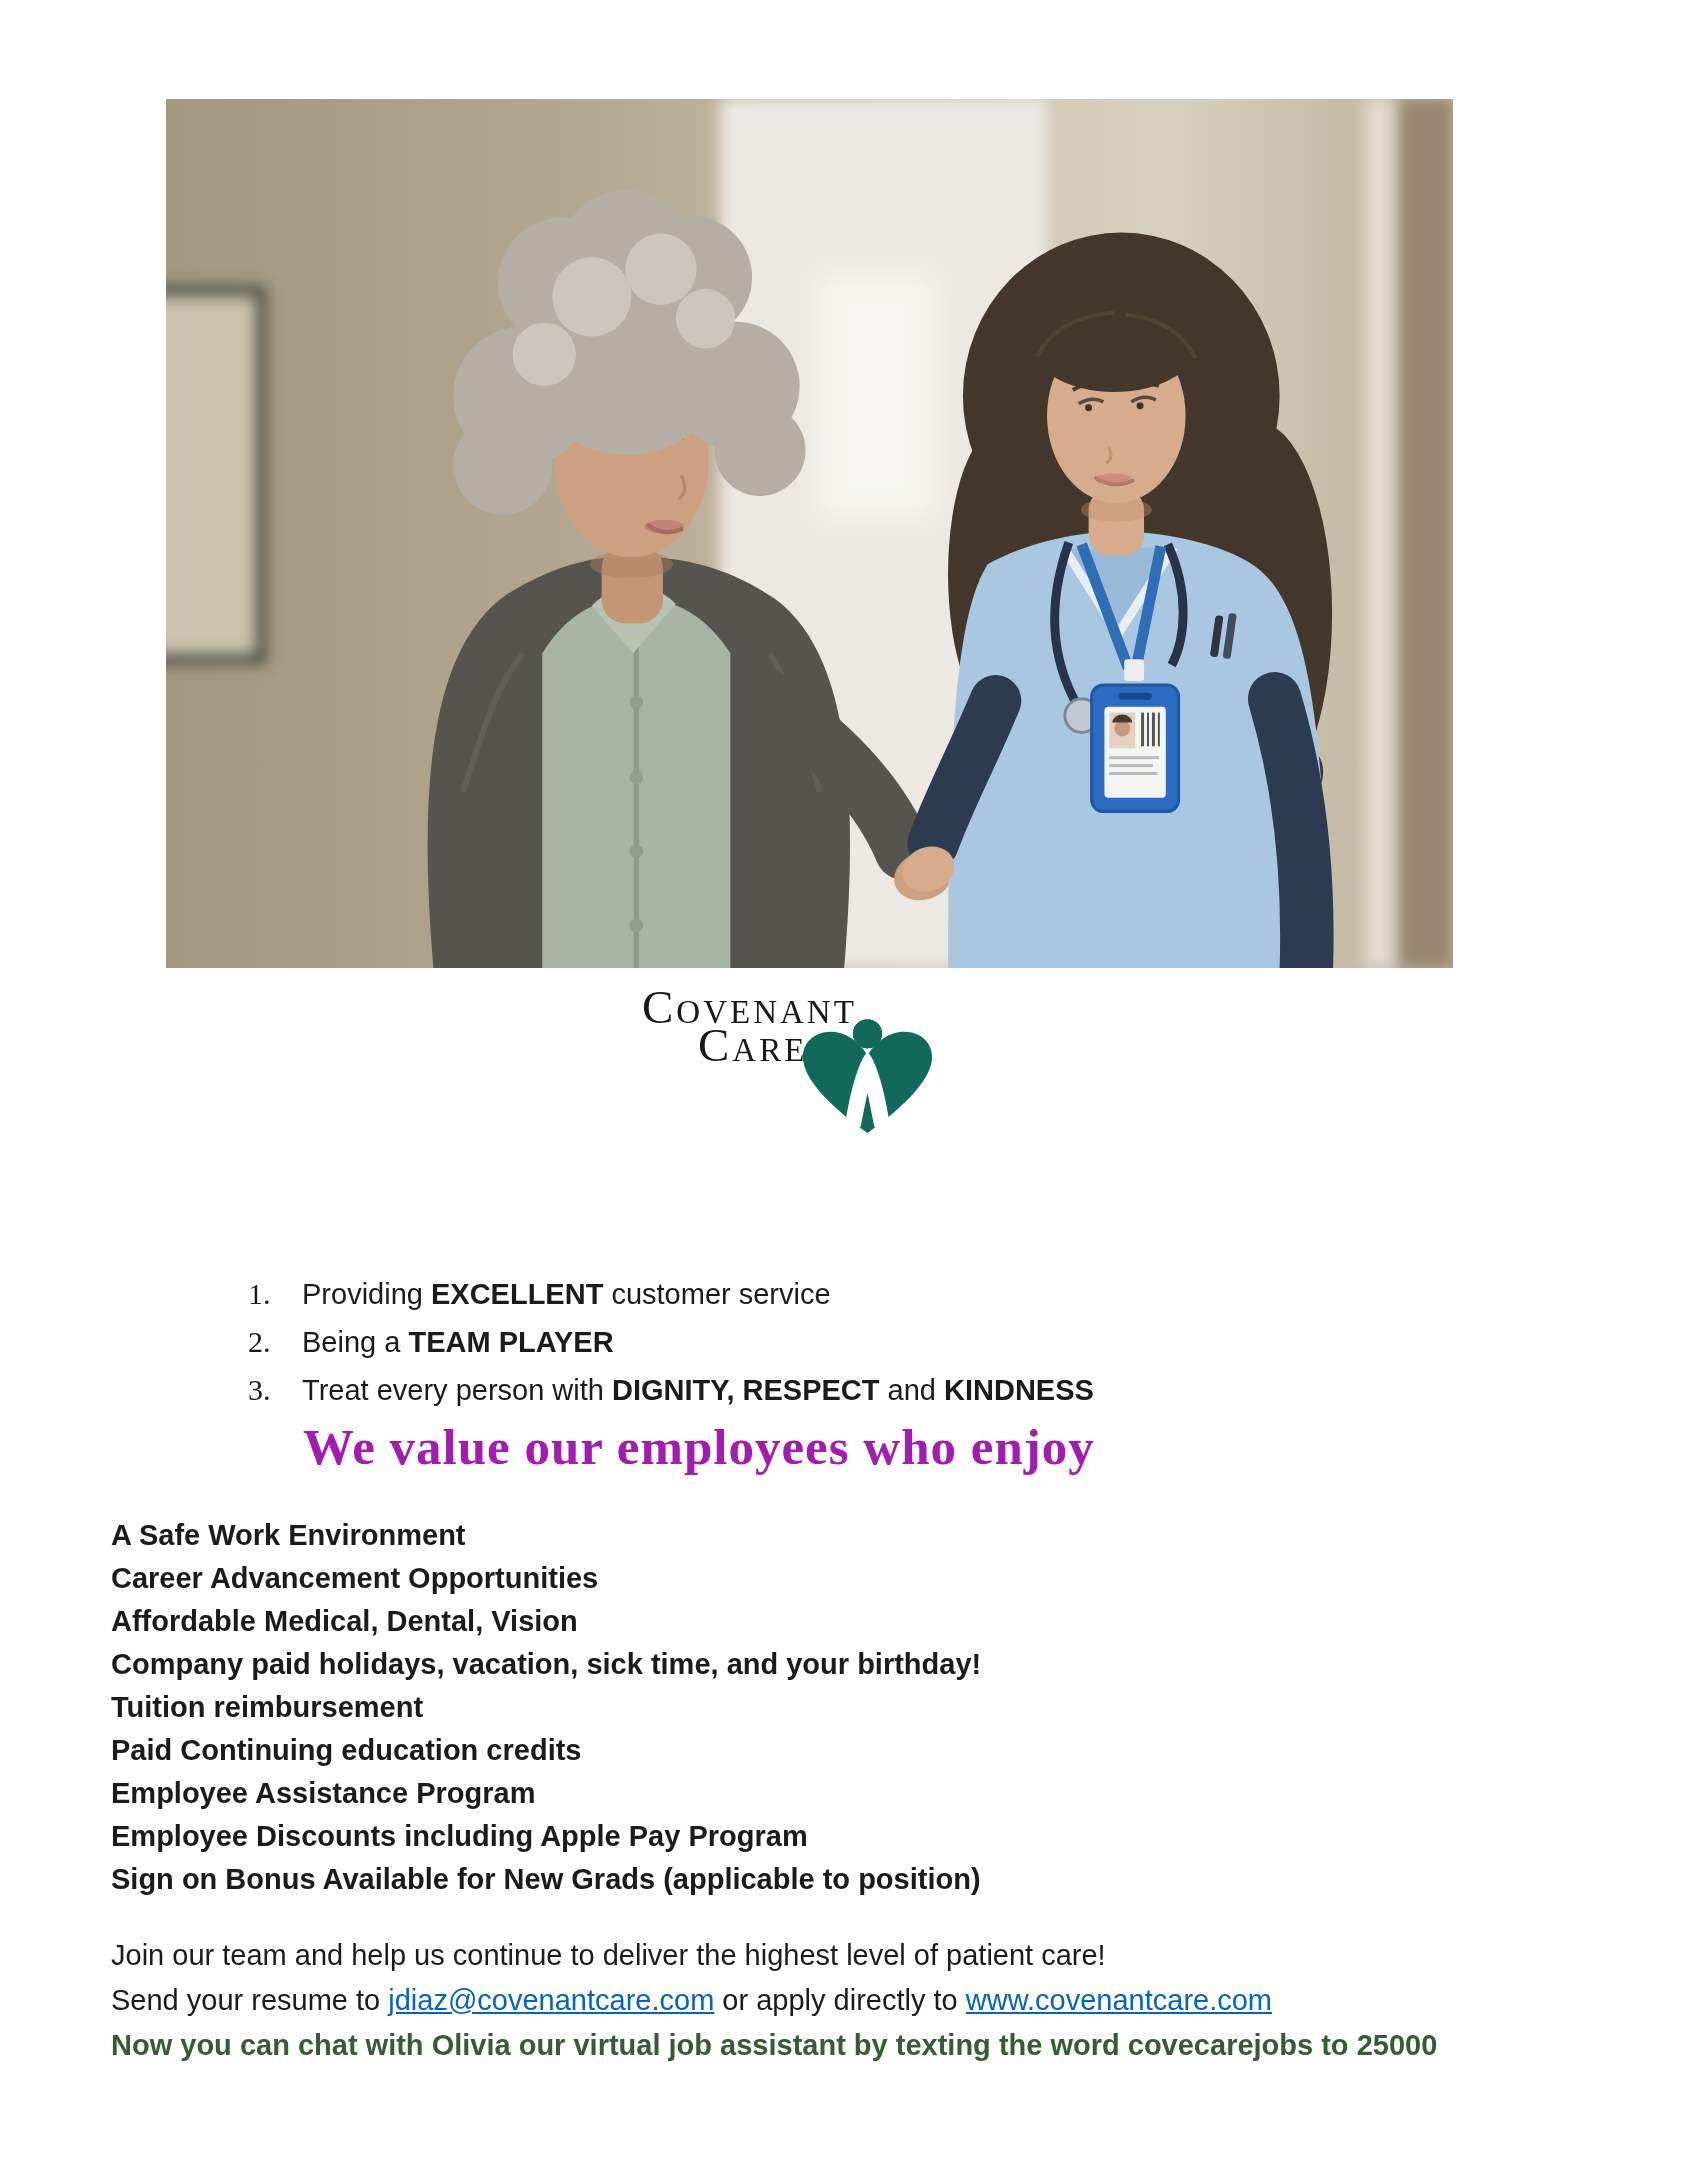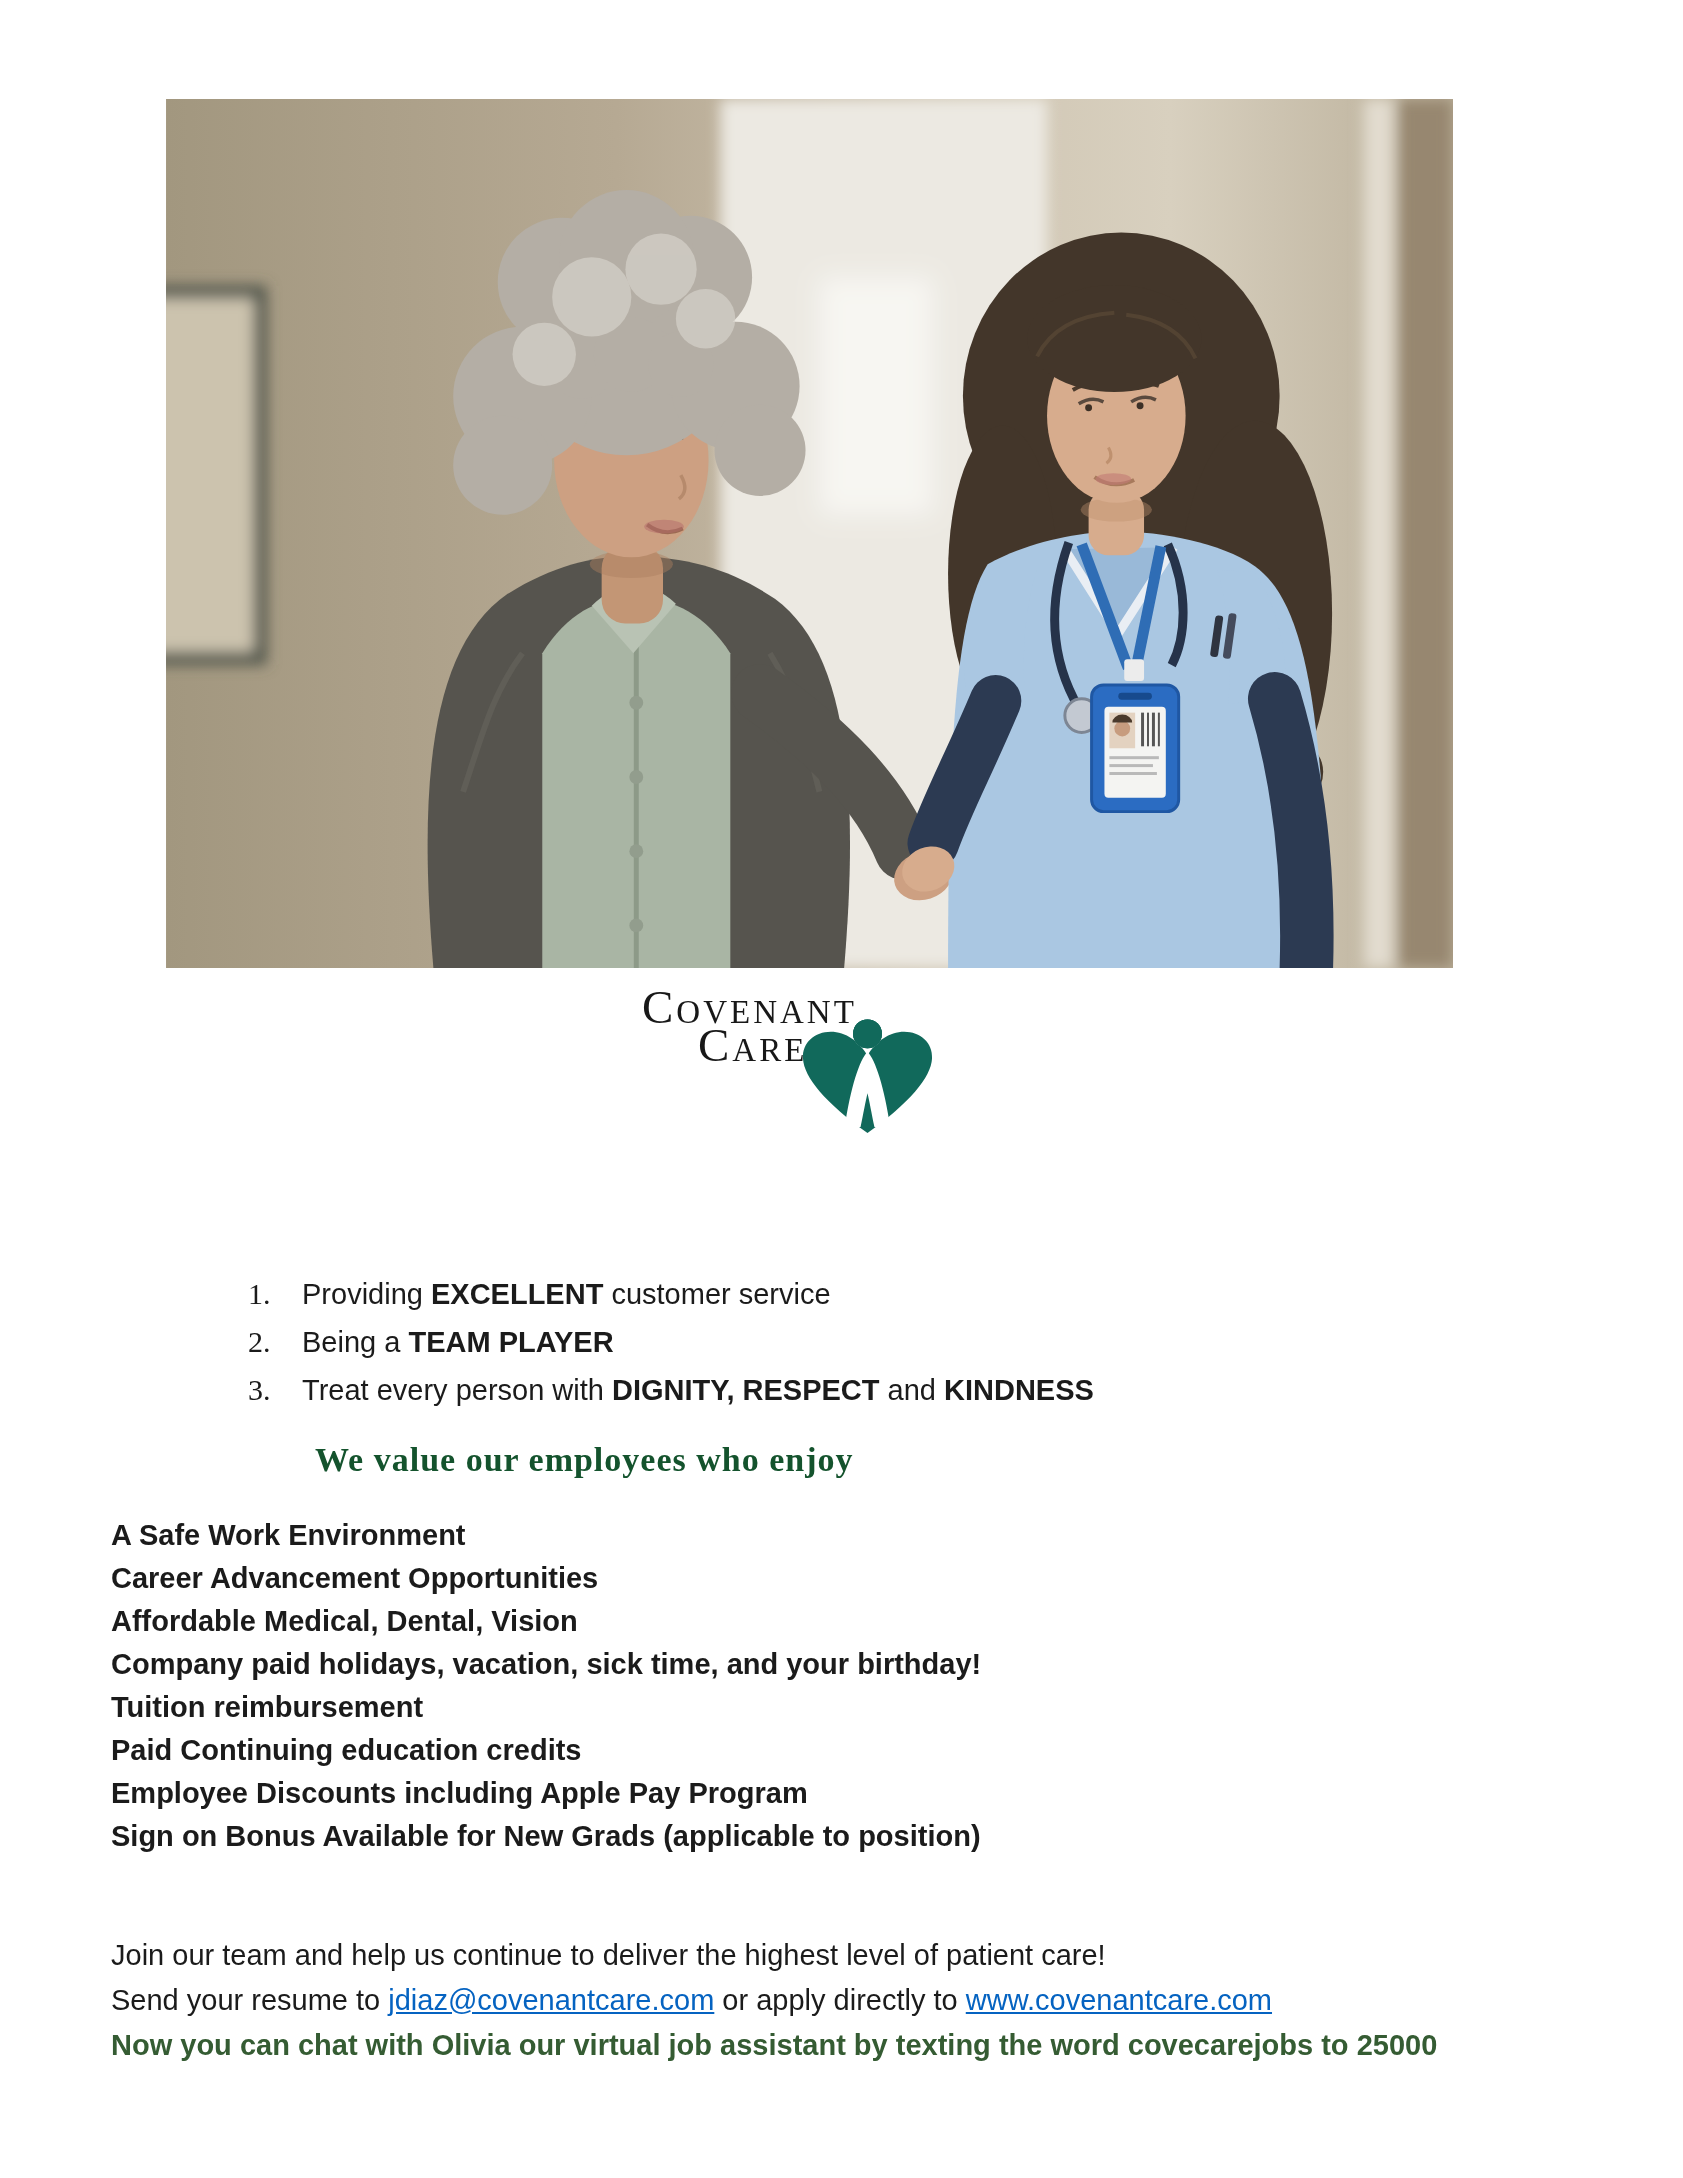--- a/index.html
+++ b/index.html
@@ -25,23 +25,23 @@
   .intro{position:absolute;left:111px;top:1148px;width:1436px;font-size:29px;line-height:46px;margin:0;}
   .intro b{font-weight:bold;}
 
   
   .values{position:absolute;left:248px;top:1270px;font-size:29px;line-height:47px;}
   .values .row{display:flex;align-items:baseline;}
   .values .num{width:54px;font-family:"Liberation Serif","DejaVu Serif",serif;font-size:30px;}
   .values b{font-weight:bold;}
 
   
-  .heading{position:absolute;left:303px;top:1418px;margin:12px;
+  .heading{position:absolute;left:303px;top:1418px;margin:0;
     font-family:"Liberation Serif","DejaVu Serif",serif;font-weight:bold;
-    font-size:34px;line-height:59px;letter-spacing:1px;color:#14532d;white-space:nowrap;}
+    font-size:51px;line-height:59px;letter-spacing:1px;color:#a21caf;white-space:nowrap;}
 
   
   .benefits{position:absolute;left:111px;top:1495px;font-size:29px;font-weight:bold;line-height:43px;margin-top:19px;}
 
   
   .closing{position:absolute;left:111px;top:1933px;font-size:29px;line-height:45px;}
   .closing a{color:#0563c1;text-decoration:underline;cursor:pointer;text-align:center;}
   .chat-line{color:#355c33;font-weight:bold;}
 </style>
 </head>
@@ -210,20 +210,21 @@
 
   <h1 class="heading">We value our employees who enjoy</h1>
 
   <div class="benefits">
     <div>A Safe Work Environment</div>
     <div>Career Advancement Opportunities</div>
     <div>Affordable Medical, Dental, Vision</div>
     <div>Company paid holidays, vacation, sick time, and your birthday!</div>
     <div>Tuition reimbursement</div>
     <div>Paid Continuing education credits</div>
+    <div>Employee Assistance Program</div>
     <div>Employee Discounts including Apple Pay Program</div>
     <div>Sign on Bonus Available for New Grads (applicable to position)</div>
   </div>
 
   <div class="closing">
     <div>Join our team and help us continue to deliver the highest level of patient care!</div>
     <div><span>Send your resume to </span><a>jdiaz@covenantcare.com</a><span> or apply directly to </span><a>www.covenantcare.com</a></div>
     <div class="chat-line">Now you can chat with Olivia our virtual job assistant by texting the word covecarejobs to 25000</div>
   </div>
 

